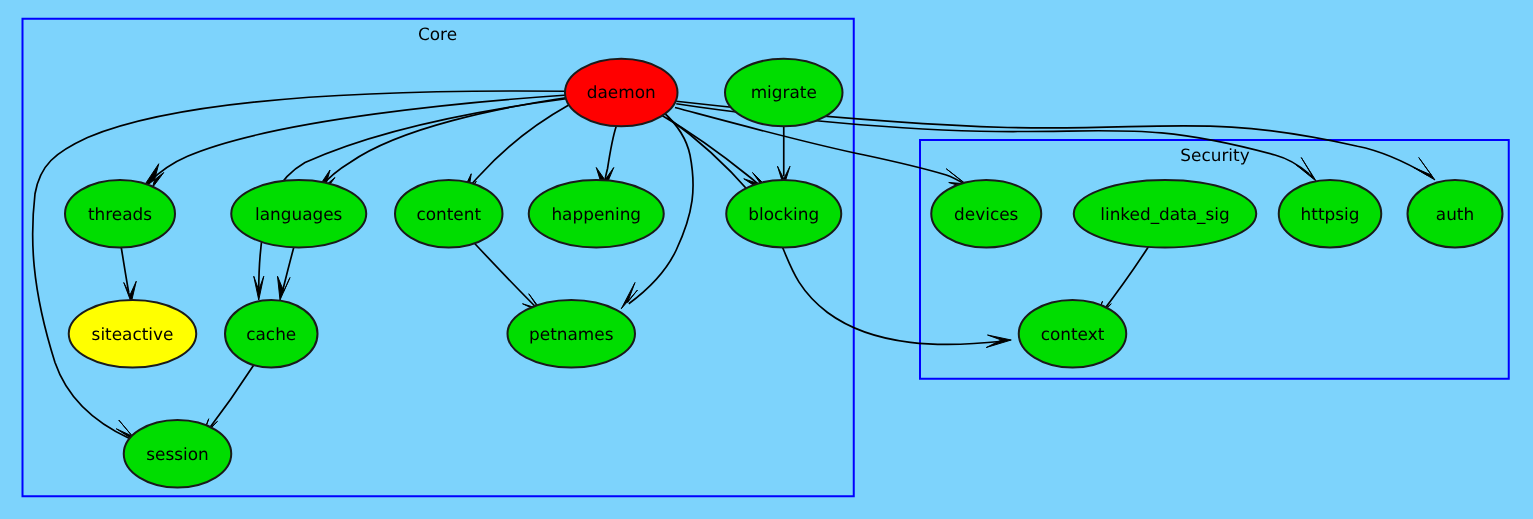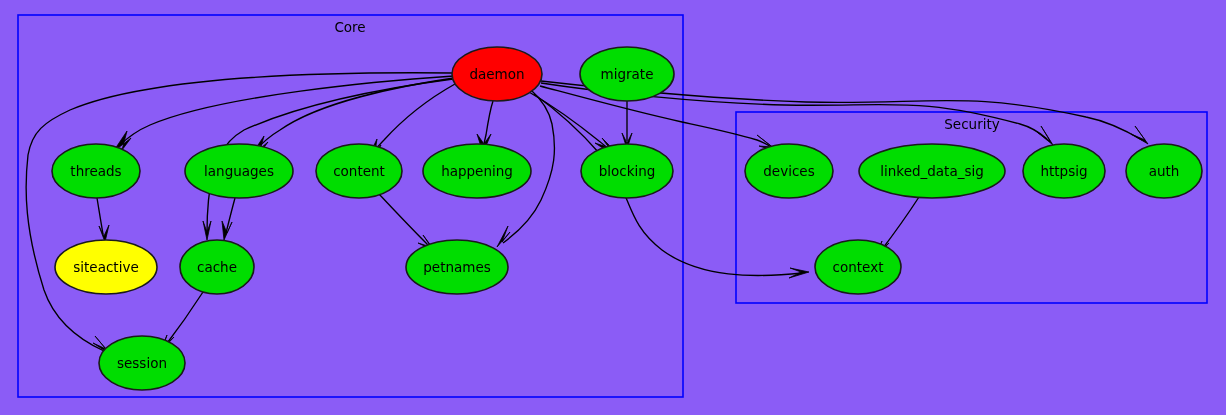--- a/index.html
+++ b/index.html
@@ -7,21 +7,21 @@
     padding: 0;
     background: #ffffff;
   }
   body {
     font-family: "DejaVu Sans", sans-serif;
   }
   #graph-canvas {
     position: relative;
     width: 1226px;
     height: 415px;
-    background: #8b5cf6;
+    background: #7dd3fc;
     overflow: hidden;
   }
   svg#graph-svg {
     position: absolute;
     top: 0;
     left: 0;
     width: 1226px;
     height: 415px;
     display: block;
   }

